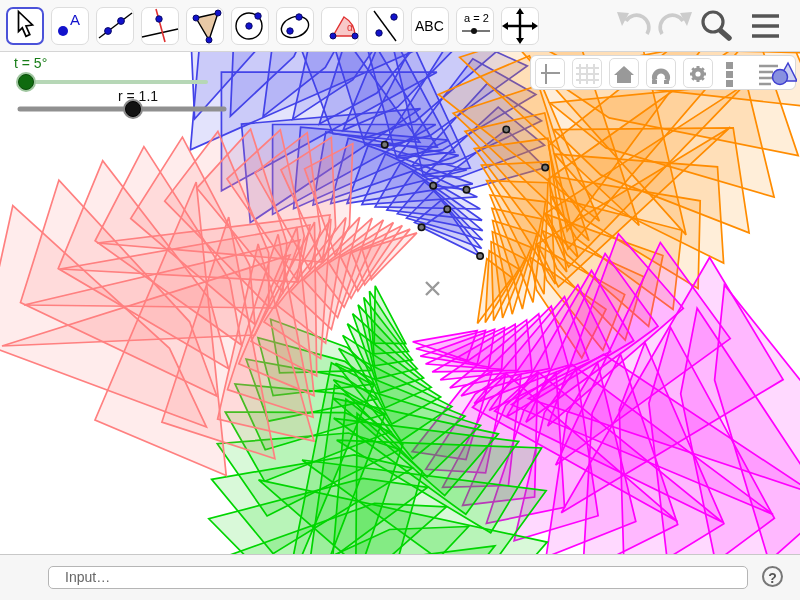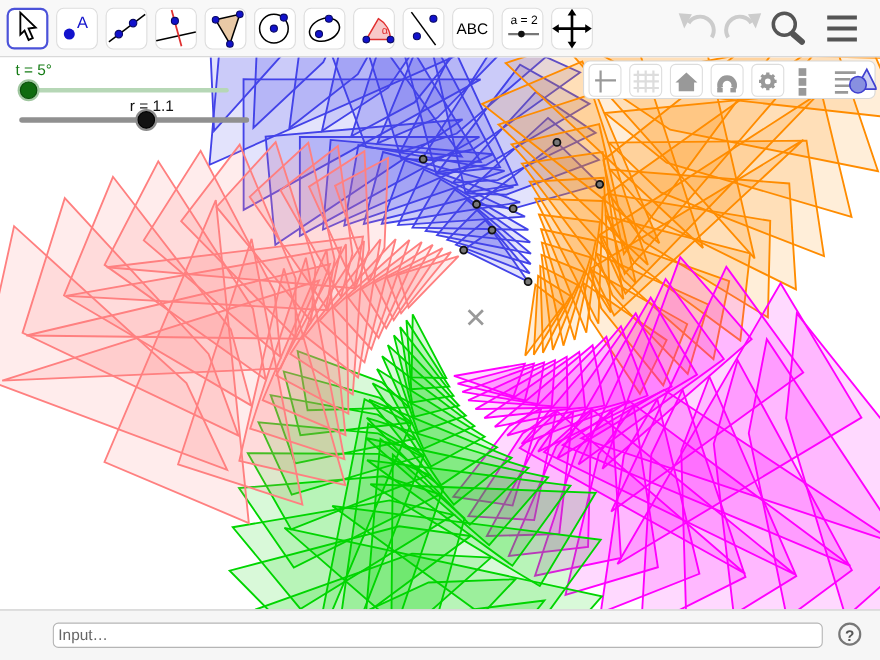--- a/index.html
+++ b/index.html
@@ -2,21 +2,21 @@
 <html><head><meta charset="utf-8"><style>
 *{margin:0;padding:0;box-sizing:border-box;-webkit-font-smoothing:antialiased;}
 html,body{width:800px;height:600px;overflow:hidden;font-family:"Liberation Sans",sans-serif;background:#fff;}
 #toolbar{position:absolute;left:0;top:0;width:800px;height:52px;background:#f8f8f8;border-bottom:1px solid #d5d5d5;}
 .tb{position:absolute;top:7px;width:38px;height:38px;background:#fff;border:1px solid #ddd;border-radius:7px;}
 .tb.sel{border:2px solid #4b52d9;}
 #canvas{position:absolute;left:0;top:52px;width:800px;height:502px;background:#fff;overflow:hidden;}
 #stylebar{position:absolute;left:530px;top:55px;width:266px;height:35px;background:#fff;border:1px solid #d8d8d8;border-radius:6px;}
 .sb{position:absolute;top:2px;width:30px;height:30px;background:#fff;border:1px solid #ddd;border-radius:5px;}
 #bottombar{position:absolute;left:0;top:554px;width:800px;height:46px;background:#f6f6f6;border-top:1px solid #c8c8c8;}
-#inputbox{position:absolute;left:48px;top:11px;width:700px;height:23px;background:#fff;border:1px solid #b5b5b5;border-radius:5px;color:#666;font-size:14px;line-height:21px;padding-left:4px;}
+#inputbox{position:absolute;left:48px;top:11px;width:700px;height:23px;background:#fff;border:1px solid #b5b5b5;border-radius:5px;color:#666;font-size:14px;line-height:21px;padding-left:16px;}
 #help{position:absolute;left:762px;top:566px;width:21px;height:21px;border:2px solid #777;border-radius:50%;color:#555;font-size:14px;font-weight:bold;text-align:center;line-height:20px;}
 </style></head><body>
 <div id="canvas">
 <svg width="800" height="502">
 <polygon points="244.3,-155.5 419.8,90.3 332.9,81.7" fill="#4343e8" fill-opacity="0.15" stroke="#4343e8" stroke-width="1.7"></polygon>
 <polygon points="290.1,-147.3 437.2,95.2 364.8,92.4" fill="#4343e8" fill-opacity="0.15" stroke="#4343e8" stroke-width="1.7"></polygon>
 <polygon points="335.5,-124.1 454.6,100.0 396.6,106.2" fill="#4343e8" fill-opacity="0.15" stroke="#4343e8" stroke-width="1.7"></polygon>
 <polygon points="371.6,-97.0 470.3,116.0 423.1,122.9" fill="#4343e8" fill-opacity="0.15" stroke="#4343e8" stroke-width="1.7"></polygon>
 <polygon points="433.2,133.7 466.5,137.7 545.2,115.6 506.3,77.5" fill="#4343e8" fill-opacity="0.15" stroke="#4343e8" stroke-width="1.7"></polygon>
 <polygon points="423.5,123.8 460.3,125.0 544.5,93.3 498.2,55.2" fill="#4343e8" fill-opacity="0.15" stroke="#4343e8" stroke-width="1.7"></polygon>

